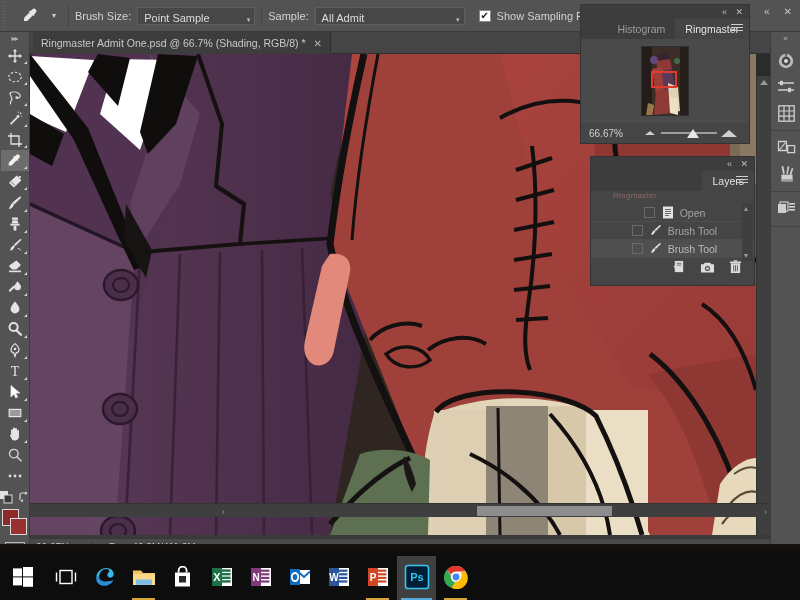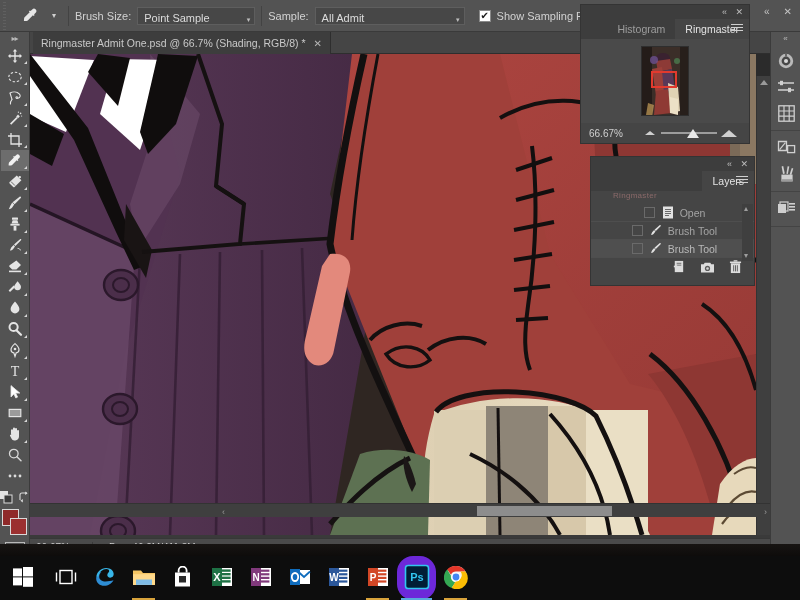--- a/index.html
+++ b/index.html
@@ -235,21 +235,21 @@
   
   .taskbar {
     position:absolute; left:0; bottom:0; width:800px; height:44px;
     background:#0d0d0d;
     display:flex; align-items:center;
   }
   .tb-item {
     width:39px; height:44px; display:flex; align-items:center; justify-content:center;
     position:relative;
   }
-  .tb-item.active { background:#6d28d9;border-radius:16px; }
+  .tb-item.active { background:#404040; }
   .tb-item.active::after {
     content:''; position:absolute; bottom:0; left:4px; right:4px; height:2px; background:#5aa9dd;
   }
   .tb-item.running::after {
     content:''; position:absolute; bottom:0; left:8px; right:8px; height:2px; background:#d8a33b;
   }
   .tb-start { width:46px; }
   .desk-strip {
     position:absolute; left:0; bottom:44px; width:800px; height:12px;
     background:linear-gradient(180deg,#171412 0%, #0e0c0b 100%);

